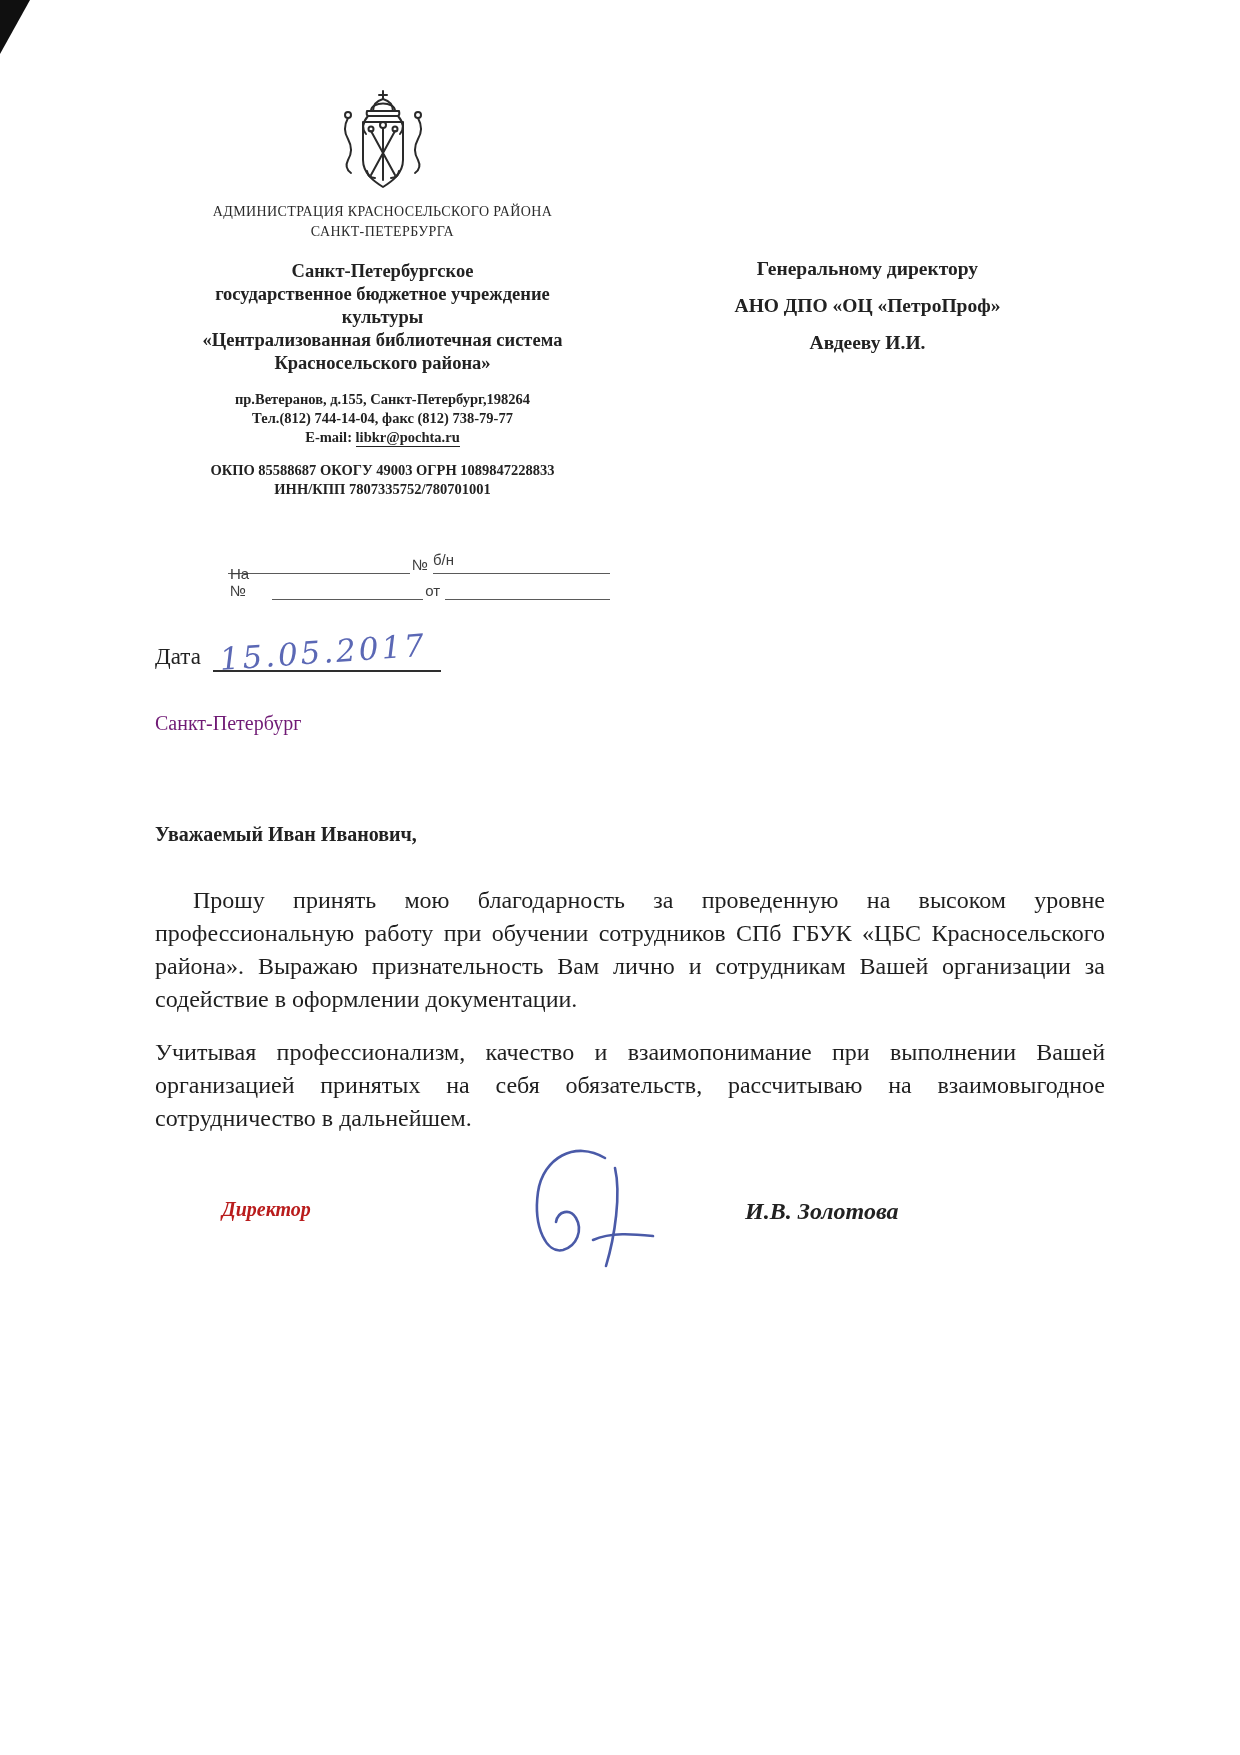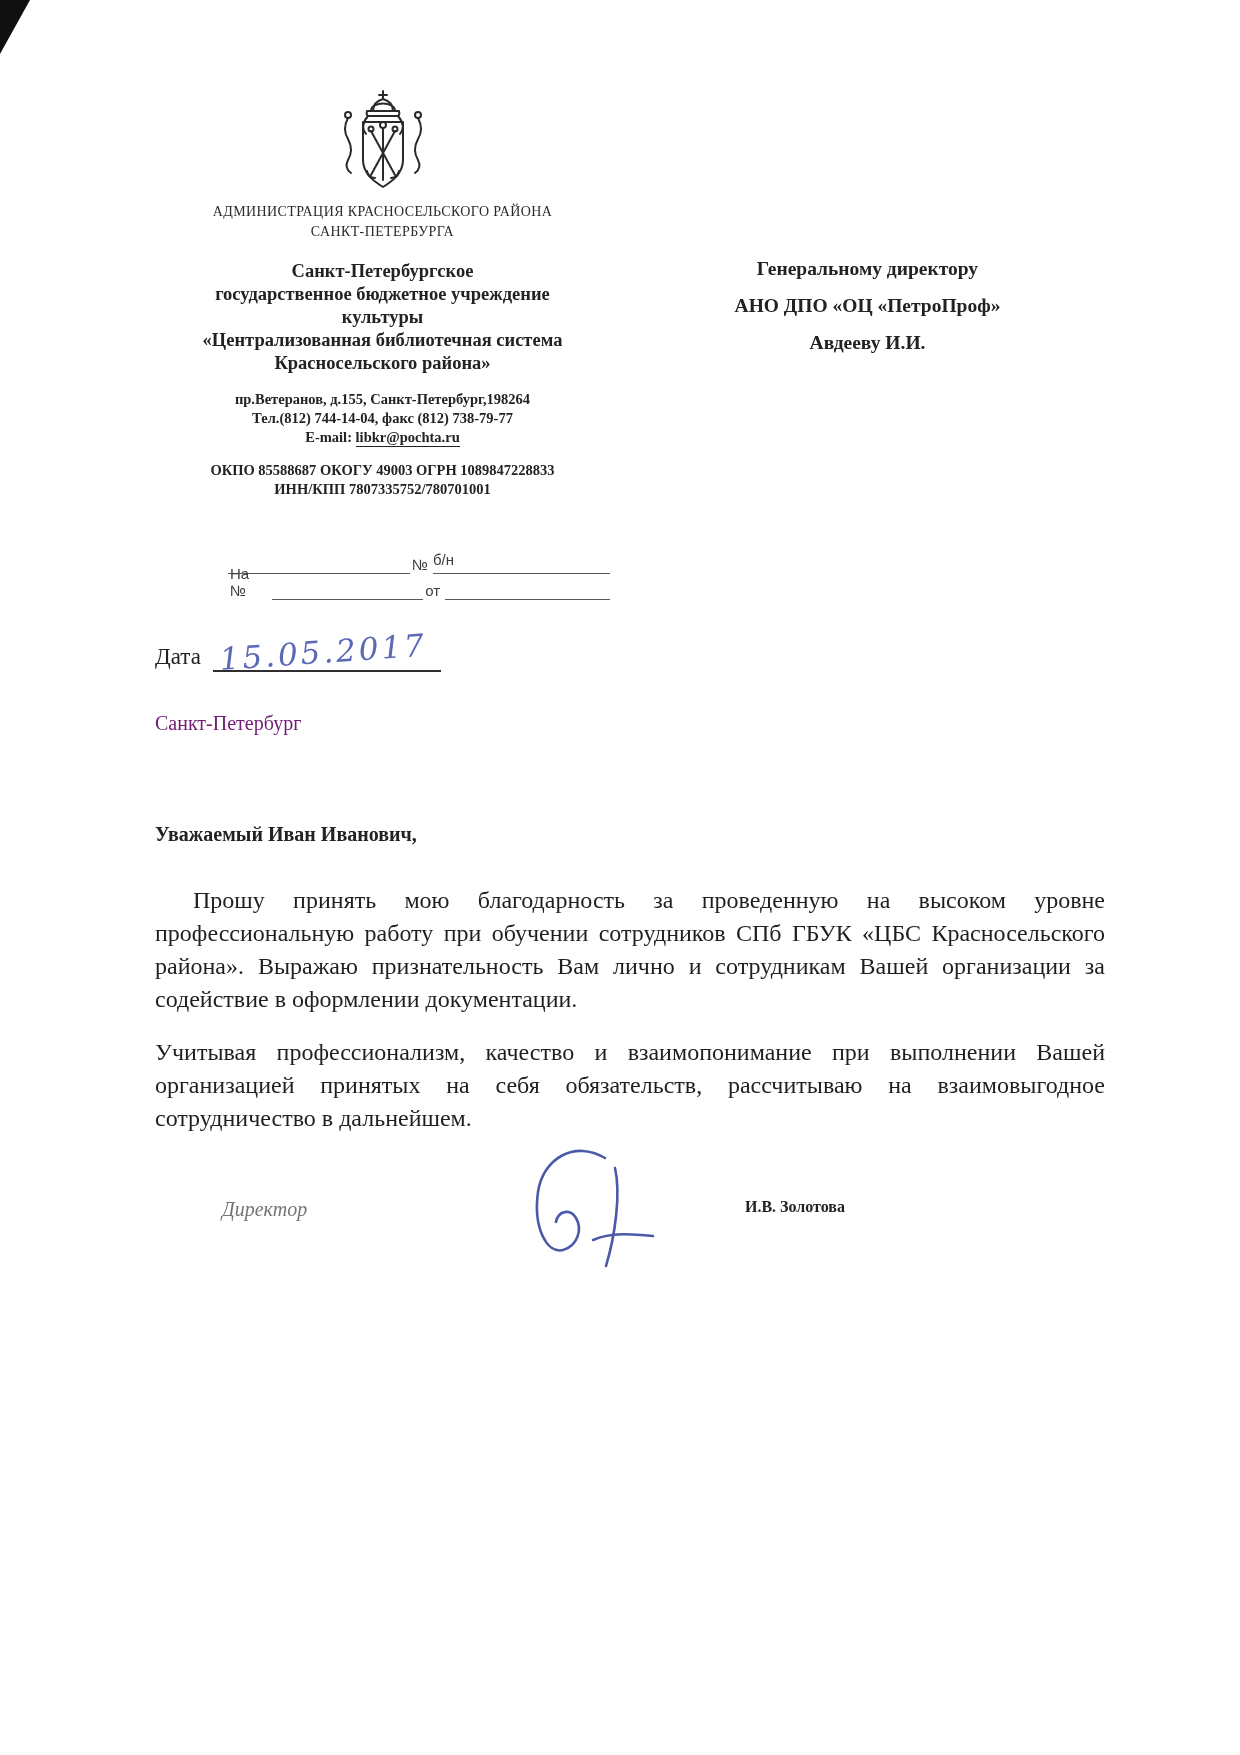--- a/index.html
+++ b/index.html
@@ -64,22 +64,22 @@
     text-align:left;padding-right:40px;box-sizing:border-box;
     font-weight:bold;font-size:20px;color:#222;
   }
   .para{position:absolute;left:155px;width:950px;font-size:24px;color:#1f1f1f;}
   .para-1{top:884px;}
   .para-2{top:1036px;}
   .bline{height:33px;line-height:33px;text-align:justify;text-align-last:justify;white-space:nowrap;}
   .bline.first-indent{padding-left:38px;box-sizing:border-box;}
   .bline.last{text-align-last:left;white-space:normal;}
   
-  .sig-title{position:absolute;left:222px;top:1198px;font-weight:normal;font-style:italic;font-size:20px;color:#737373;}
-  .sig-name{position:absolute;left:745px;top:1198px;font-weight:bold;font-size:16px;color:#222;}
+  .sig-title{position:absolute;left:222px;top:1198px;font-weight:bold;font-style:italic;font-size:20px;color:#b91c1c;}
+  .sig-name{position:absolute;left:745px;top:1198px;font-weight:bold;font-style:italic;font-size:24px;color:#222;}
   .sig-mark{position:absolute;left:523px;top:1138px;}
 </style>
 </head>
 <body>
 
 <div class="page">
 
   <div class="corner-artifact"></div>
 
   <div class="letterhead">

